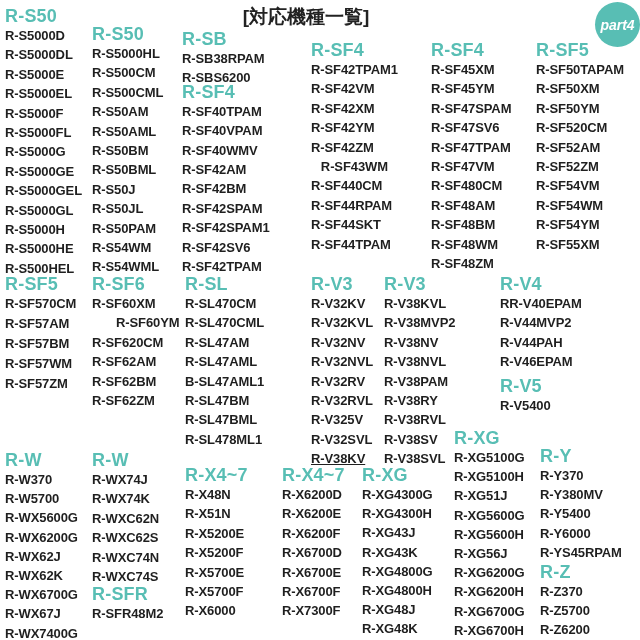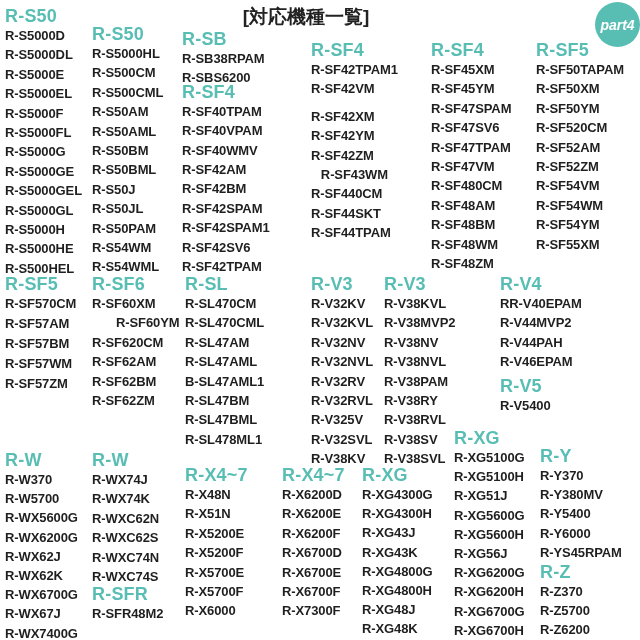--- a/index.html
+++ b/index.html
@@ -79,25 +79,26 @@
       <div class="item" style="line-height: 19.4px;">R-SF42BM</div>
       <div class="item" style="line-height: 19.4px;">R-SF42SPAM</div>
       <div class="item" style="line-height: 19.4px;">R-SF42SPAM1</div>
       <div class="item" style="line-height: 19.4px;">R-SF42SV6</div>
       <div class="item" style="line-height: 19.4px;">R-SF42TPAM</div>
     </div>
     <div class="group" style="left: 311px; top: 40px;">
       <div class="hdr">R-SF4</div>
       <div class="item" style="line-height: 19.4px;">R-SF42TPAM1</div>
       <div class="item" style="line-height: 19.4px;">R-SF42VM</div>
-      <div class="item" style="line-height: 19.4px; margin-top: 8px;">R-SF42XM</div>
+      <div class="item" style="line-height: 19.4px;">R-SF42XM</div>
       <div class="item" style="line-height: 19.4px;">R-SF42YM</div>
       <div class="item" style="line-height: 19.4px;">R-SF42ZM</div>
       <div class="item" style="line-height: 19.4px; text-align: center;">R-SF43WM</div>
       <div class="item" style="line-height: 19.4px;">R-SF440CM</div>
+      <div class="item" style="line-height: 19.4px;">R-SF44RPAM</div>
       <div class="item" style="line-height: 19.4px;">R-SF44SKT</div>
       <div class="item" style="line-height: 19.4px;">R-SF44TPAM</div>
     </div>
     <div class="group" style="left: 431px; top: 40px;">
       <div class="hdr">R-SF4</div>
       <div class="item" style="line-height: 19.4px;">R-SF45XM</div>
       <div class="item" style="line-height: 19.4px;">R-SF45YM</div>
       <div class="item" style="line-height: 19.4px;">R-SF47SPAM</div>
       <div class="item" style="line-height: 19.4px;">R-SF47SV6</div>
       <div class="item" style="line-height: 19.4px;">R-SF47TPAM</div>
@@ -152,21 +153,21 @@
     <div class="group" style="left: 311px; top: 274px;">
       <div class="hdr">R-V3</div>
       <div class="item" style="line-height: 19.4px;">R-V32KV</div>
       <div class="item" style="line-height: 19.4px;">R-V32KVL</div>
       <div class="item" style="line-height: 19.4px;">R-V32NV</div>
       <div class="item" style="line-height: 19.4px;">R-V32NVL</div>
       <div class="item" style="line-height: 19.4px;">R-V32RV</div>
       <div class="item" style="line-height: 19.4px;">R-V32RVL</div>
       <div class="item" style="line-height: 19.4px;">R-V325V</div>
       <div class="item" style="line-height: 19.4px;">R-V32SVL</div>
-      <div class="item" style="line-height: 19.4px;">R-V38KV</div>
+      <div class="item" style="line-height: 19.4px; text-decoration: underline;">R-V38KV</div>
     </div>
     <div class="group" style="left: 384px; top: 274px;">
       <div class="hdr">R-V3</div>
       <div class="item" style="line-height: 19.4px;">R-V38KVL</div>
       <div class="item" style="line-height: 19.4px;">R-V38MVP2</div>
       <div class="item" style="line-height: 19.4px;">R-V38NV</div>
       <div class="item" style="line-height: 19.4px;">R-V38NVL</div>
       <div class="item" style="line-height: 19.4px;">R-V38PAM</div>
       <div class="item" style="line-height: 19.4px;">R-V38RY</div>
       <div class="item" style="line-height: 19.4px;">R-V38RVL</div>

